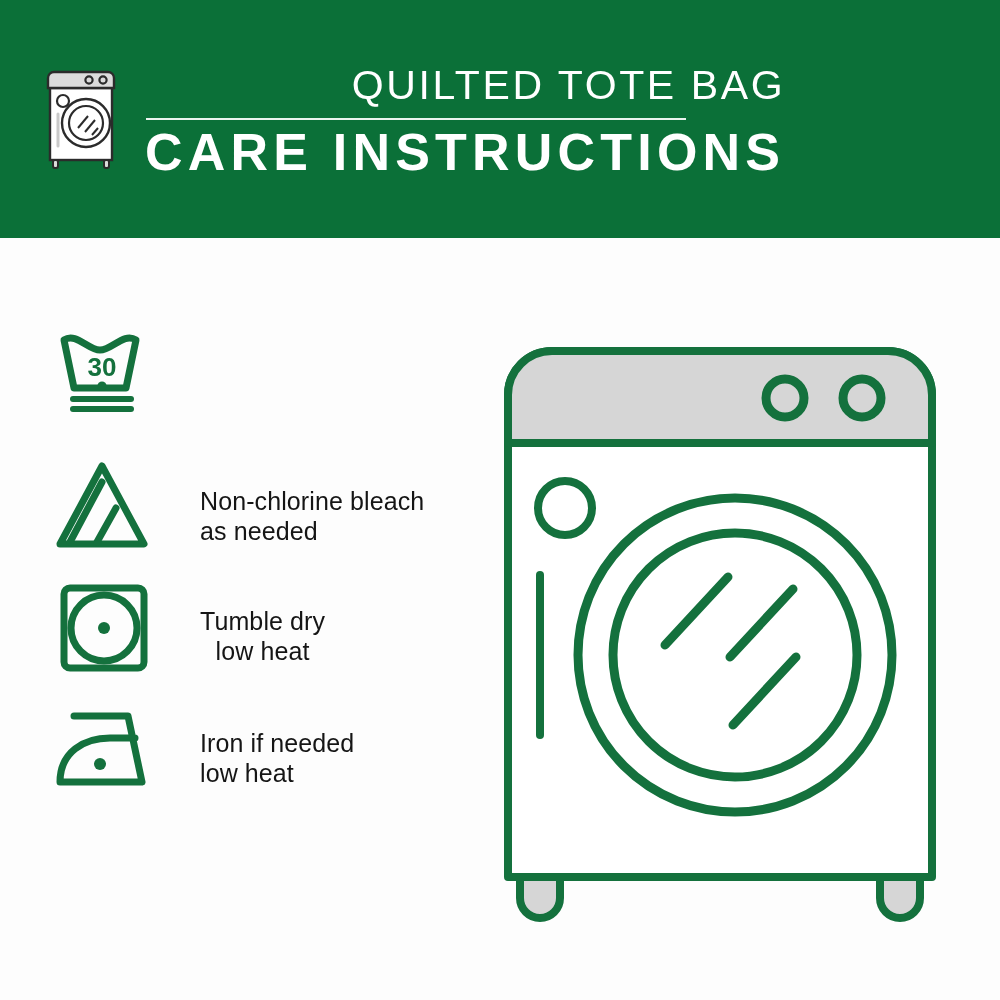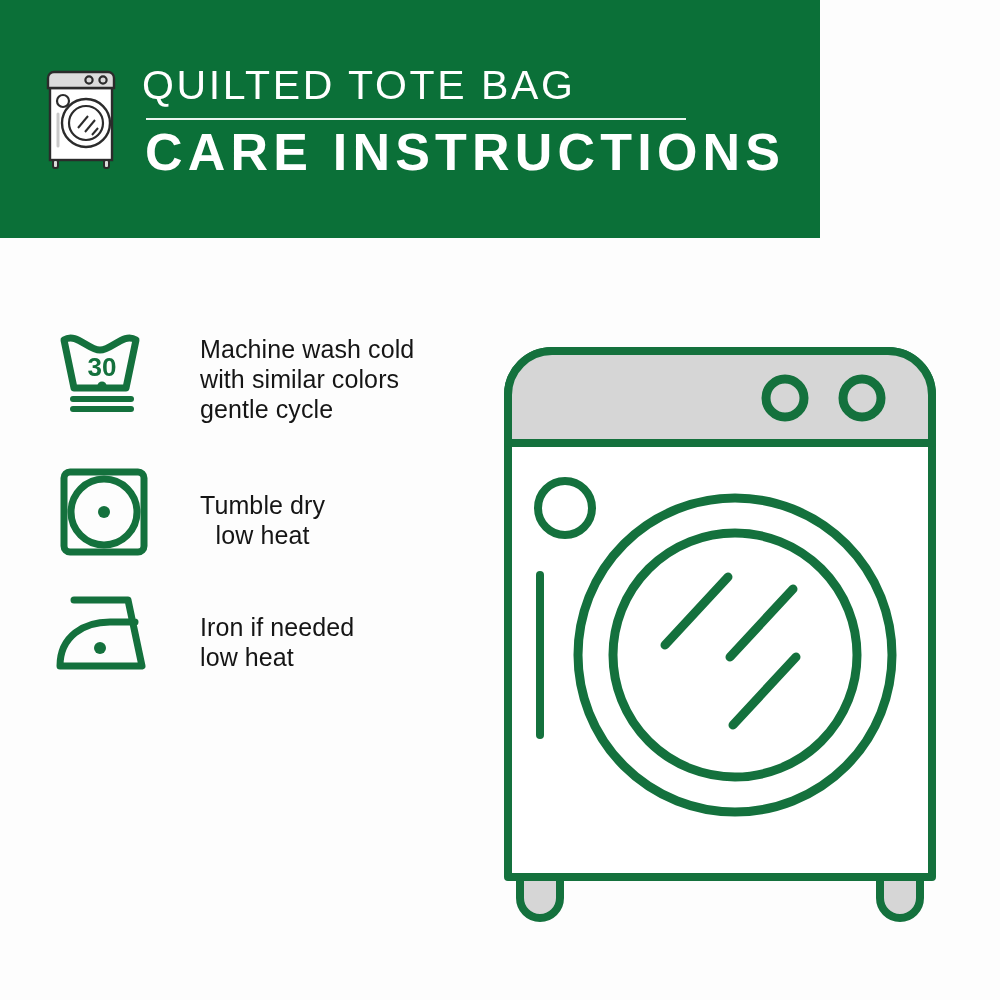--- a/index.html
+++ b/index.html
@@ -13,24 +13,25 @@
     font-family: "Liberation Sans", sans-serif;
     overflow: hidden;
     position: relative;
   }
 
   
   .header {
     position: absolute;
     left: 0;
     top: 0;
-    width: 820px;
+    width: 1000px;
     height: 238px;
     background: #0b7038;
     box-sizing: border-box;
+    text-align: right;
   }
   .header-inner {
     position: absolute;
     left: 42px;
     top: 62px;
     display: flex;
     align-items: flex-start;
   }
   .header-logo {
     width: 84px;
@@ -150,27 +151,35 @@
   <div class="care-item item-wash">
     <div class="care-symbol">
       <svg width="104" height="92" viewBox="0 0 104 92">
         <path d="M6 14 C18 6 30 24 42 24 C54 24 66 6 78 14 L68 62 H16 Z" fill="none" stroke="#14713d" stroke-width="7" stroke-linejoin="round" stroke-linecap="round" transform="translate(8,2)"></path>
         <text x="52" y="52" fill="#14713d" font-family="'Liberation Sans', sans-serif" font-size="26" font-weight="700" text-anchor="middle">30</text>
         <circle cx="52" cy="62" r="4.6" fill="#14713d"></circle>
         <rect x="20" y="72" width="64" height="6" rx="3" fill="#14713d"></rect>
         <rect x="20" y="82" width="64" height="6" rx="3" fill="#14713d"></rect>
       </svg>
     </div>
+  </div>
+
+  <div class="care-item item-bleach">
+    <div class="care-symbol">
+      <svg width="104" height="96" viewBox="0 0 104 96">
+        <path d="M52 10 L94 88 H10 Z" fill="none" stroke="#14713d" stroke-width="7" stroke-linejoin="round"></path>
+        <line x1="52" y1="26" x2="20" y2="86" stroke="#14713d" stroke-width="7" stroke-linecap="round"></line>
+        <line x1="66" y1="52" x2="47" y2="86" stroke="#14713d" stroke-width="7" stroke-linecap="round"></line>
+      </svg>
+    </div>
     <div class="care-text">
-      <div>Machine wash cold</div>
-      <div>with similar colors</div>
-      <div>gentle cycle</div>
-    </div>
-  </div>
-
+      <div>Non-chlorine bleach</div>
+      <div>as needed</div>
+    </div>
+  </div>
 
   <div class="care-item item-dry">
     <div class="care-symbol">
       <svg width="104" height="96" viewBox="0 0 104 96">
         <rect x="14" y="8" width="80" height="80" rx="6" fill="none" stroke="#14713d" stroke-width="7"></rect>
         <circle cx="54" cy="48" r="33" fill="none" stroke="#14713d" stroke-width="7"></circle>
         <circle cx="54" cy="48" r="6" fill="#14713d"></circle>
       </svg>
     </div>
     <div class="care-text">

